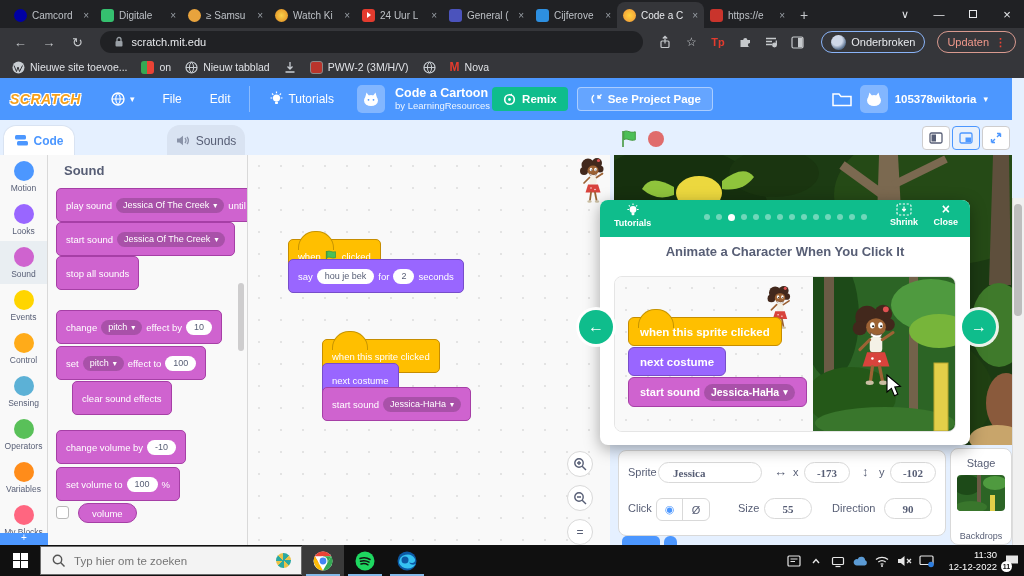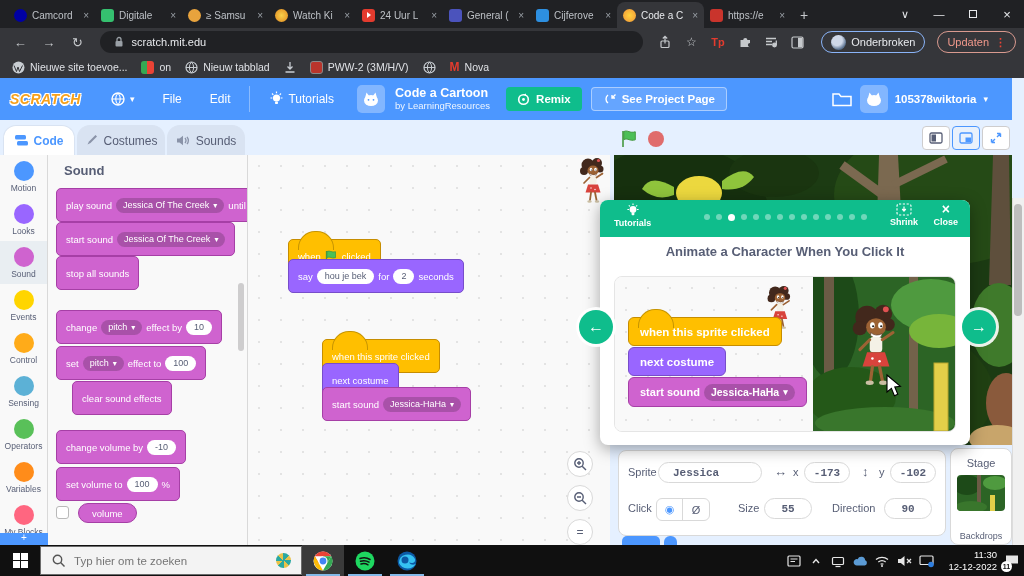--- a/index.html
+++ b/index.html
@@ -33,21 +33,21 @@
 
 .bookmarks{position:absolute;left:0;top:56px;width:1024px;height:22px;background:#35363a;display:flex;align-items:center;padding:0 12px;gap:8px;color:#dfe1e5;font-size:10.5px}
 .bm{display:flex;align-items:center;gap:5px;margin-right:6px}
 .bmicon{width:13px;height:13px;border-radius:3px;flex:none}
 
 .sheader{position:absolute;left:0;top:78px;width:1012px;height:42px;background:#4C97FF;display:flex;align-items:center;color:#fff;padding:0 10px;gap:2px}
 .slogo{font-weight:900;font-size:14px;letter-spacing:.5px;color:#F7A11B;text-shadow:-1px -1px 0 #fff,1px -1px 0 #fff,-1px 1px 0 #fff,1px 1px 0 #fff,0 2px 0 #fff;margin-right:14px;font-style:italic}
 .hmenu{font-size:12px;padding:0 13px;height:42px;display:flex;align-items:center;gap:4px}
 .hdivider{width:1px;height:26px;background:rgba(255,255,255,.35);margin:0 4px}
 .cat-tile{width:28px;height:28px;border-radius:5px;background:rgba(255,255,255,.3);display:flex;align-items:center;justify-content:center;margin:0 8px}
-.ptitle{line-height:1.15;margin-right:14px}
+.ptitle{line-height:1.15;}
 .ptitle .t{font-size:12.5px;font-weight:bold}
 .ptitle .a{font-size:9.5px;opacity:.9}
 .hbtn{height:24px;border-radius:4px;display:flex;align-items:center;gap:6px;padding:0 11px;font-size:11.5px;font-weight:bold}
 .hbtn.remix{background:#0FBD8C}
 .hbtn.spp{background:rgba(255,255,255,.14);border:1px solid rgba(255,255,255,.45);margin-left:7px}
 .huser{margin-left:auto;display:flex;align-items:center;gap:7px;padding-right:14px}
 .husername{font-size:11.5px;font-weight:bold}
 
 .editor{position:absolute;left:0;top:120px;width:1024px;height:425px;background:#E5F0FF}
 .etab{position:absolute;height:30px;top:5px;border:1px solid #D9E3F2;border-bottom:none;border-radius:13px 13px 0 0;display:flex;align-items:center;gap:6px;font-size:12px;color:#575E75;justify-content:center;background:#D9E3F2}
@@ -73,21 +73,21 @@
 .dd{background:rgba(0,0,0,.18);border-radius:11px;padding:2.5px 7px;display:flex;align-items:center;gap:4px;font-size:9px}
 .num{background:#fff;color:#575E75;border-radius:11px;padding:2.5px 8px;font-size:9px}
 .chk{position:absolute;width:13px;height:13px;background:#fff;border:1px solid #B9B9B9;border-radius:3px}
 .reporter{position:absolute;height:20px;border-radius:12px;background:#CF63CF;border:1px solid #A63FA6;color:#fff;font-size:9.5px;display:flex;align-items:center;padding:0 13px}
 .palscroll{position:absolute;left:190px;top:128px;width:6px;height:68px;background:#CECDCE;border-radius:3px}
 .zoombtn{position:absolute;width:26px;height:26px;border-radius:50%;background:#fff;border:1px solid #D9D9D9;display:flex;align-items:center;justify-content:center;color:#575E75;font-size:12px}
 
 .stagebg{position:absolute;left:614px;top:35px;width:398px;height:290px;overflow:hidden}
 .spanelcard{position:absolute;left:618px;top:330px;width:328px;height:86px;background:#fff;border:1px solid #D9D9D9;border-radius:8px}
 .slabel{position:absolute;font-size:11px;color:#575E75}
-.pill{position:absolute;height:21px;border:1px solid #D9D9D9;border-radius:11px;background:#fff;font-size:11px;color:#575E75;text-align:center;font-family:Liberation Mono, monospace;font-weight:bold}
+.pill{position:absolute;height:21px;border:1px solid #D9D9D9;border-radius:11px;background:#fff;font-size:11px;color:#575E75;text-align:center;font-family:Liberation Serif, serif;font-weight:bold}
 .showgrp{position:absolute;left:656px;top:378px;width:54px;height:23px;border:1px solid #D9D9D9;border-radius:6px;background:#fff;display:flex}
 .showbtn{width:50%;display:flex;align-items:center;justify-content:center;font-size:11px}
 .showbtn:first-child{border-right:1px solid #D9D9D9;color:#4C97FF}
 .showbtn:last-child{color:#575E75}
 .stagecard{position:absolute;left:950px;top:328px;width:62px;height:97px;background:#fff;border:1px solid #D9D9D9;border-radius:8px;text-align:center}
 .pgscroll{position:absolute;left:1012px;top:78px;width:12px;height:467px;background:#F0F0F0;border-left:1px solid #DCDCDC;z-index:4}
 .pgthumb{position:absolute;left:1014px;top:84px;width:8px;height:112px;background:#BDBDBD;border-radius:4px;z-index:4}
 
 .tcard{position:absolute;left:600px;top:80px;width:370px;height:245px;background:#fff;border-radius:8px;box-shadow:0 4px 16px rgba(0,0,0,.35);z-index:5}
 .thead{position:absolute;left:0;top:0;width:100%;height:37px;background:#0FBD8C;border-radius:8px 8px 0 0;color:#fff}
@@ -360,26 +360,20 @@
 
 <div class="editor">
 
   <div class="etab active" style="left:3px;width:72px">
     <svg width="13" height="13">
           <rect x="0" y="1" width="11" height="4.5" rx="1.5" fill="#4C97FF"></rect>
           <rect x="2" y="7" width="11" height="4.5" rx="1.5" fill="#4C97FF"></rect>
         </svg>
     <span>Code</span>
   </div>
-  <div class="etab" style="left:77px;width:88px">
-    <svg width="13" height="13">
-          <path d="M11.5 1 L5 7.5 L3.5 10.5 L6.5 9 L13 2.5 z" fill="#8A93A8"></path>
-        </svg>
-    <span>Costumes</span>
-  </div>
   <div class="etab" style="left:167px;width:78px">
     <svg width="14" height="13">
           <path d="M1 4.5 h2.5 L7 1.8 v9.4 L3.5 8.5 H1 z" fill="#8A93A8"></path>
           <path d="M9 4 a4 4 0 0 1 0 5 M11 2.8 a6.2 6.2 0 0 1 0 7.4" stroke="#8A93A8" stroke-width="1.3" fill="none"></path>
         </svg>
     <span>Sounds</span>
   </div>
 
   <svg class="abs" style="left:621px;top:10px" width="17" height="18">
         <path d="M2 1 v16" stroke="#45993F" stroke-width="1.6"></path>

